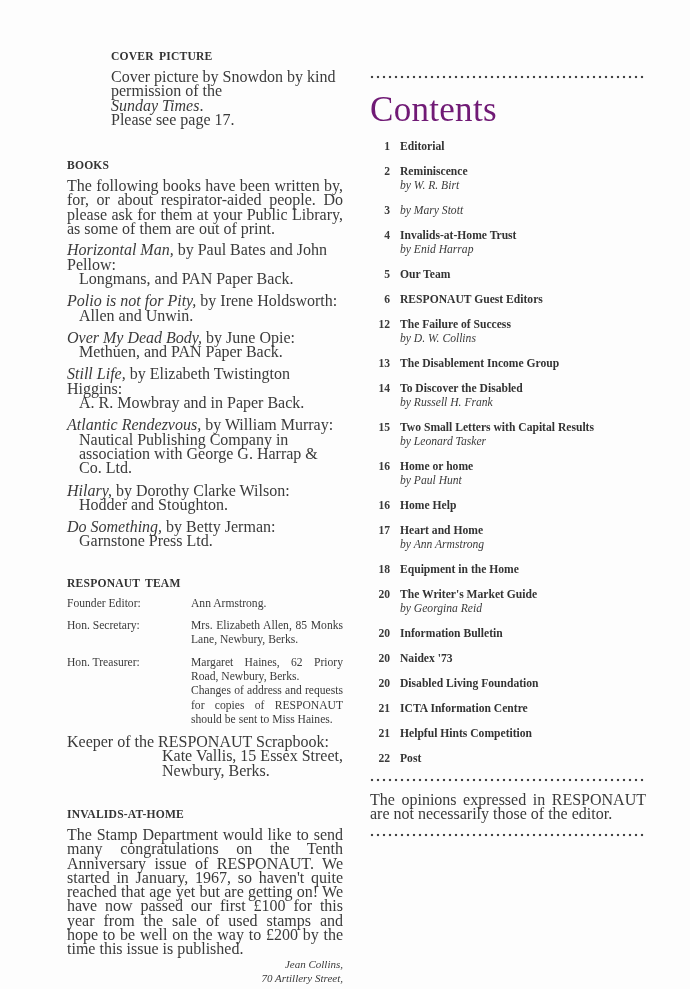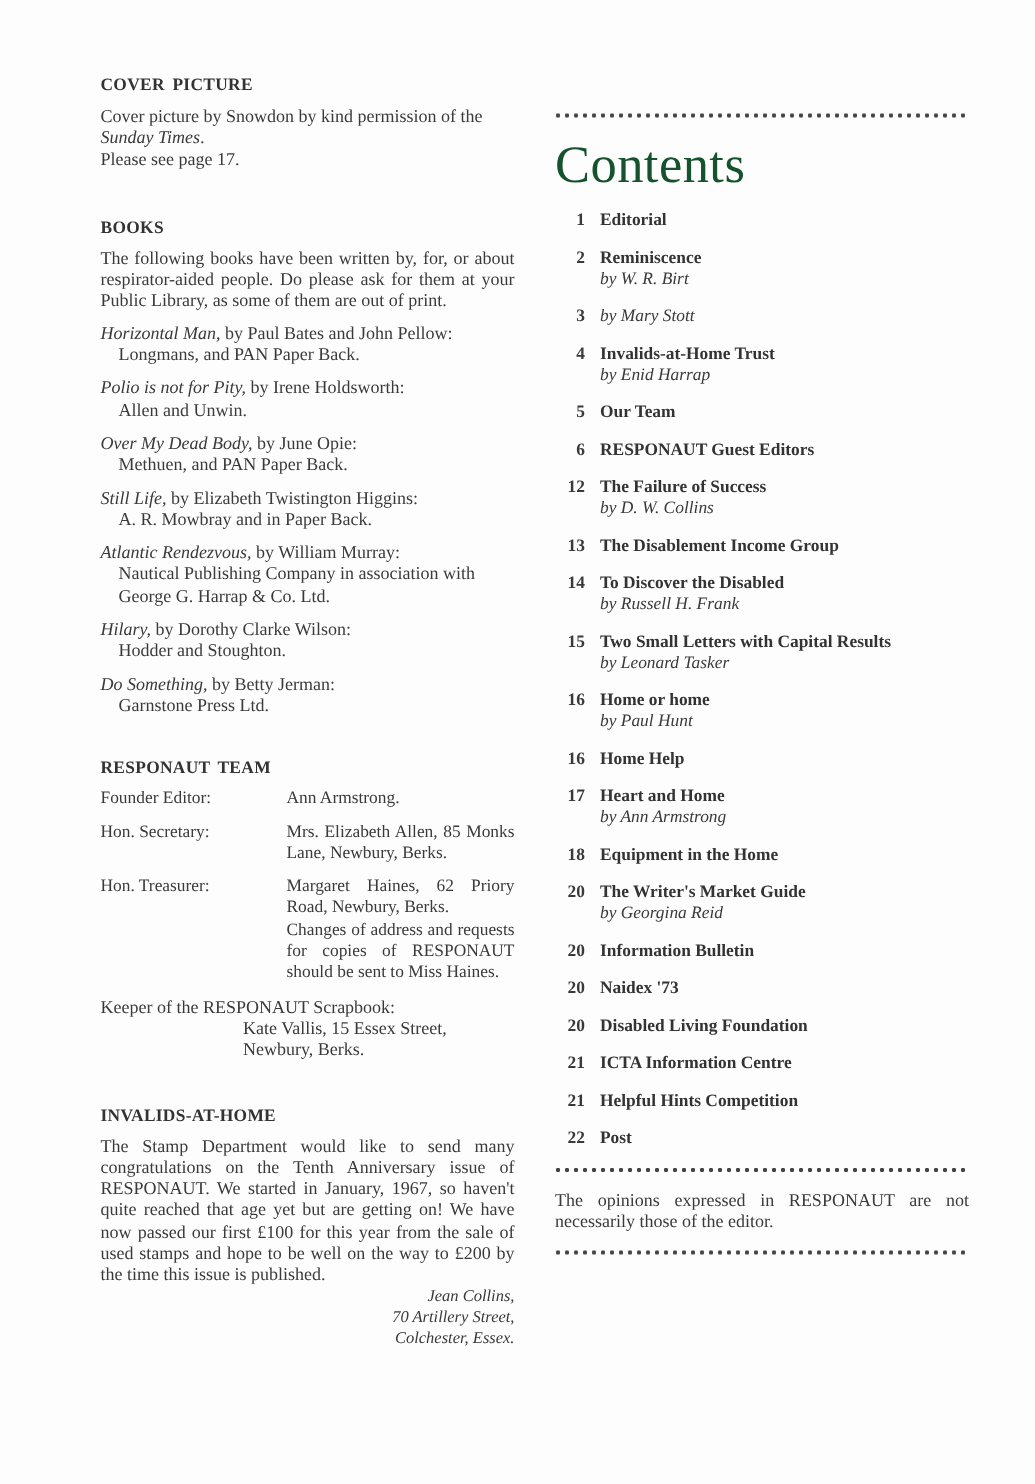--- a/index.html
+++ b/index.html
@@ -8,25 +8,25 @@
     font-family: "Liberation Serif", "DejaVu Serif", serif;
     color: #3a3a3a;
   }
   .col-left { position: absolute; left: 67px; top: 50px; width: 276px; }
   .col-right { position: absolute; left: 370px; top: 50px; width: 276px; }
 
   .heading {
     font-weight: bold; font-size: 11.6px; letter-spacing: 0.2px;
     color: #333; margin: 0 0 7px 0; word-spacing: 2px;
   }
-  p, .para { font-size: 12px; line-height: 14.3px; margin: 0; font-family: Liberation Serif, serif; }
+  p, .para { font-size: 16px; line-height: 14.3px; margin: 0; font-family: Liberation Serif, serif; }
   .justify { text-align: justify; }
   .it { font-style: italic; }
 
-  .cover { margin-bottom: 32px; }
+  .cover { margin-bottom: 32px; margin-left: 44px; }
   .books-intro { margin-bottom: 7px; }
   .book { margin-bottom: 8px; }
   .book .pub { padding-left: 12px; }
   .books-section { margin-bottom: 28px; }
 
   .team-row { display: flex; font-size: 11.6px; line-height: 14.3px; margin-bottom: 8px; }
   .team-row .role { width: 95px; flex: none; }
   .team-row .val { flex: 1; text-align: justify; margin-left: 29px; }
   .keeper-val { padding-left: 95px; }
   .team-section { margin-bottom: 30px; }
@@ -35,21 +35,21 @@
 
   
   .wavy {
     height: 4px; width: 276px;
     background-image: radial-gradient(circle at 2px 2px, #444 1.3px, transparent 1.6px);
     background-size: 6px 4px; background-repeat: repeat-x;
     margin-left: 0;
   }
   .wavy-top { margin-top: 25px; }
   .contents-title {
-    font-size: 35px; font-weight: normal; color: #14532d;
+    font-size: 35px; font-weight: normal; color: #701a75;
     margin: 11px 0 10px 0; letter-spacing: 0.3px;
   }
   .toc-item { display: flex; margin-bottom: 11px; font-size: 11.6px; line-height: 14px; }
   .toc-num { width: 30px; flex: none; text-align: right; padding-right: 10px; box-sizing: border-box; font-weight: bold; }
   .toc-text { flex: 1; }
   .toc-title { font-weight: bold; color: #333; }
   .toc-author { font-style: italic; }
   .disclaimer { margin: 11px 0 11px 0; text-align: justify; }
   .wavy-mid { margin-top: 12px; }
 </style>

